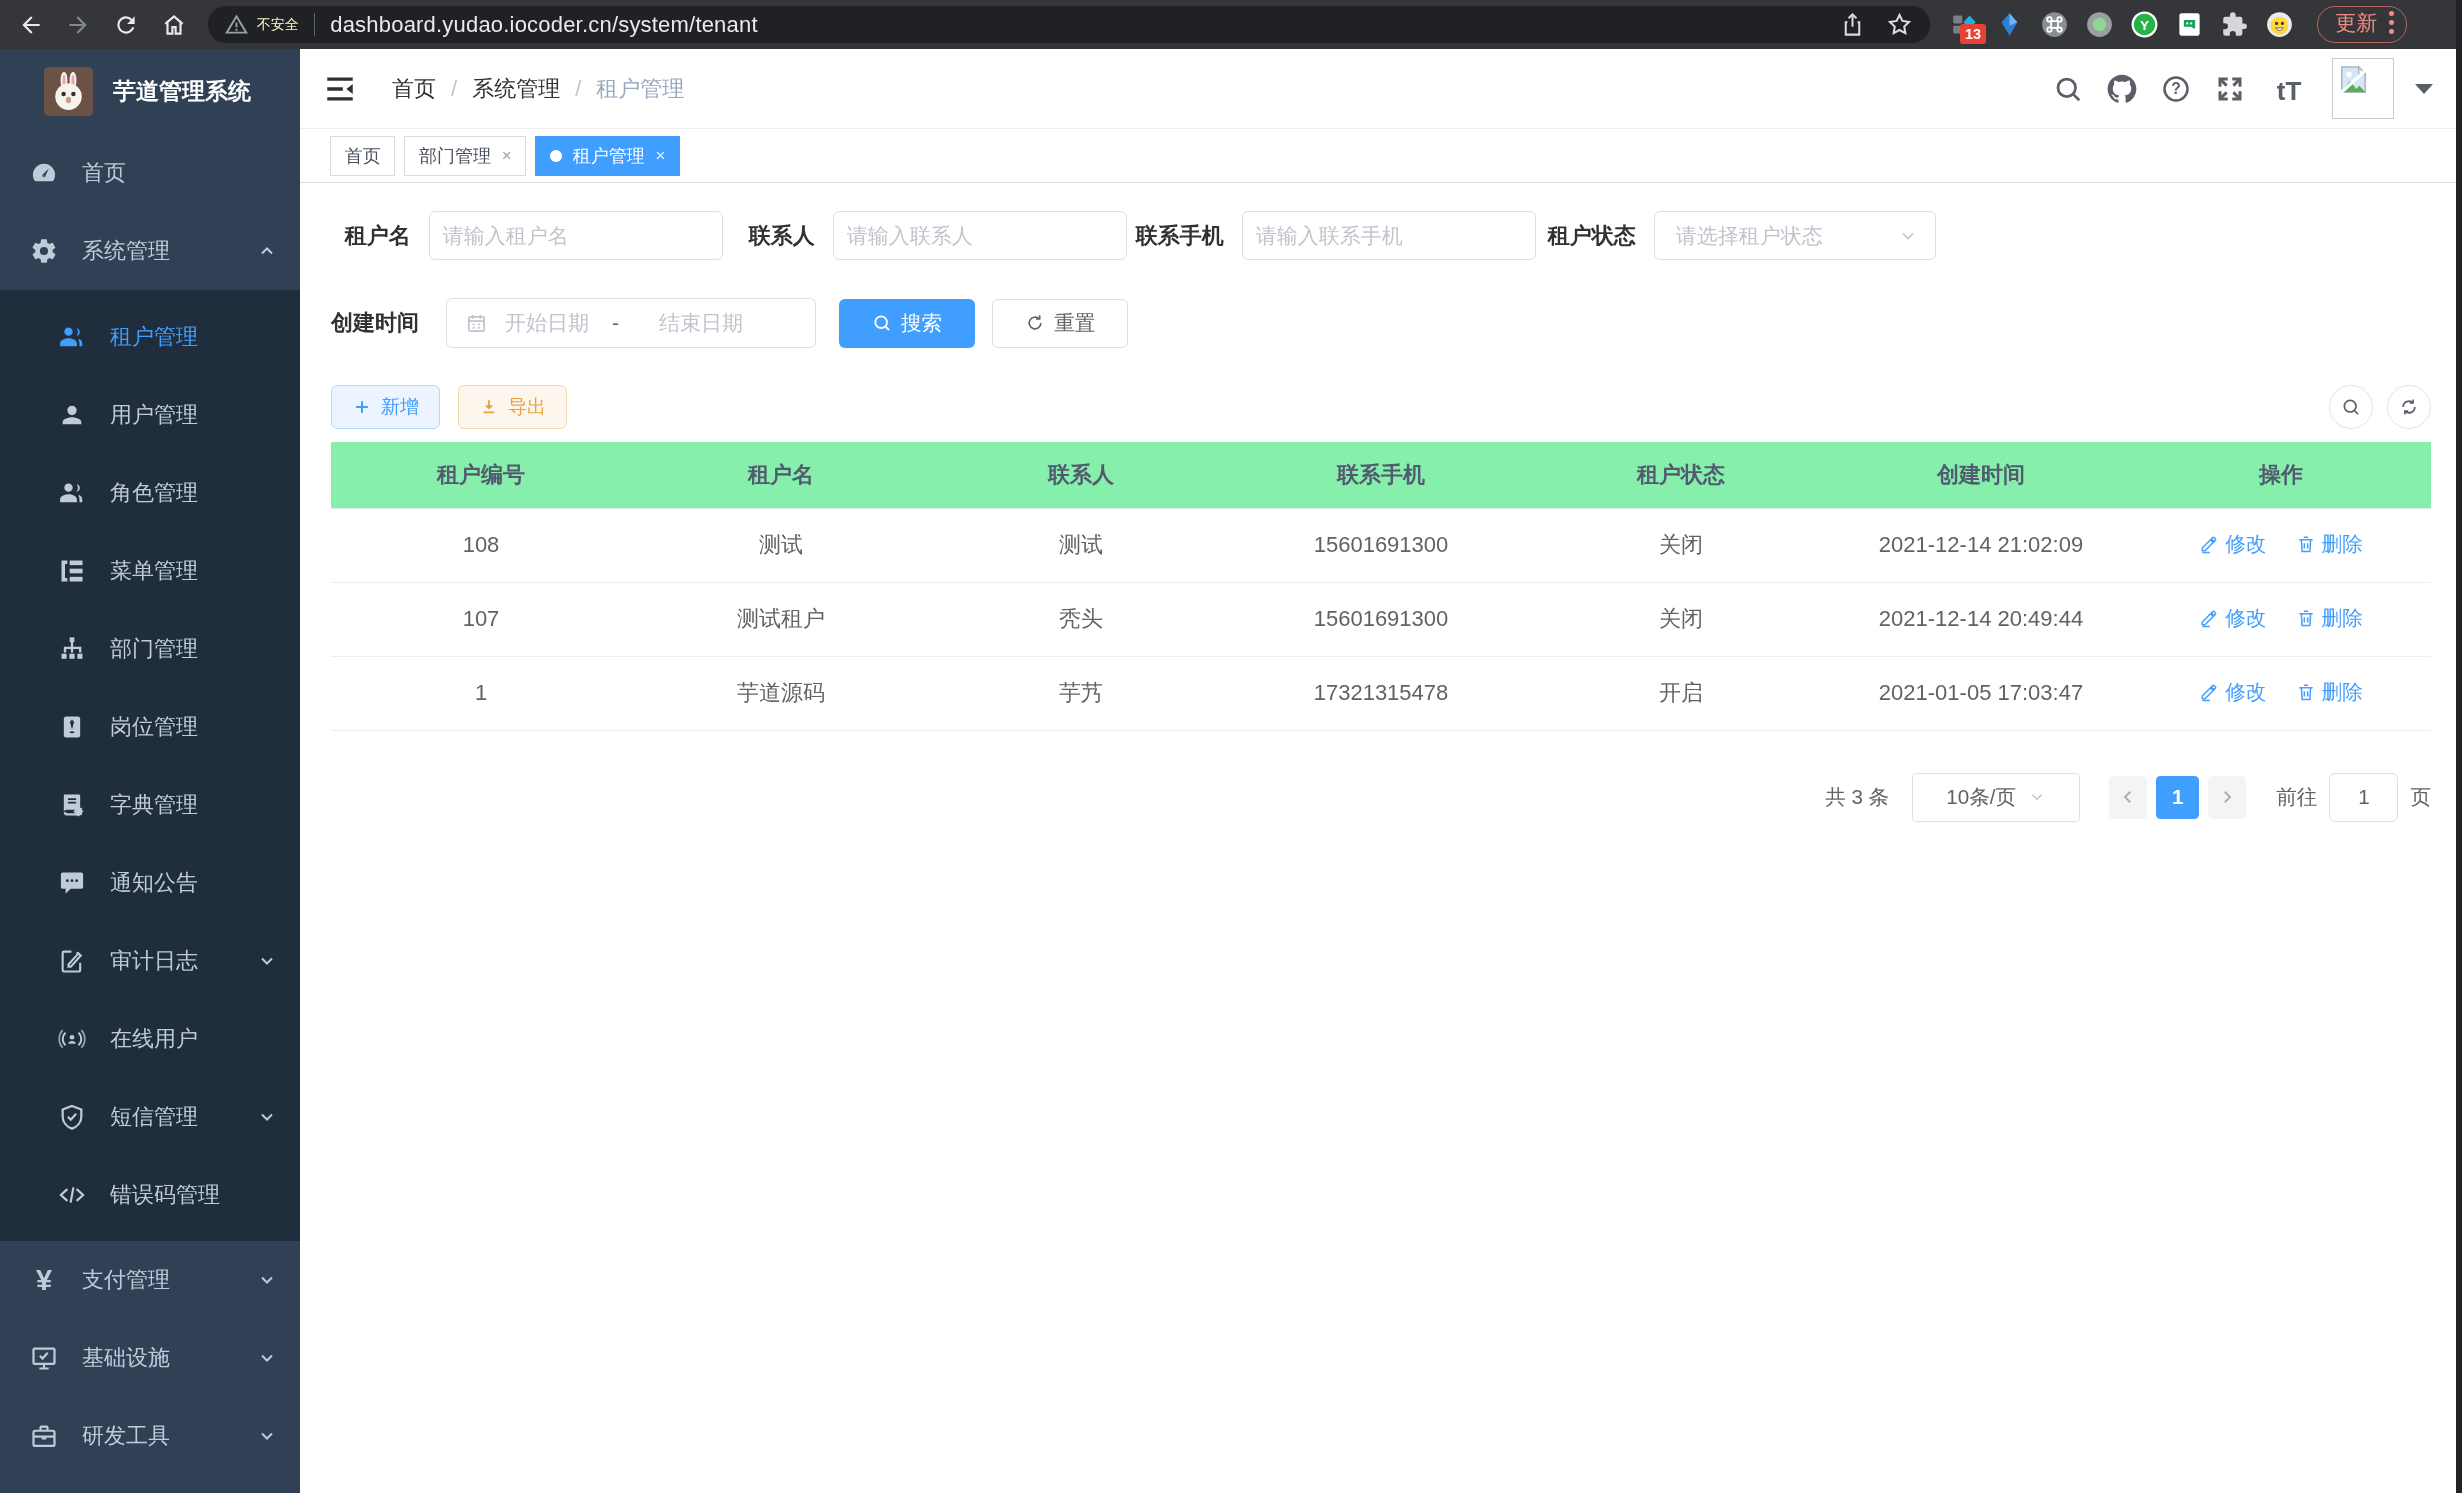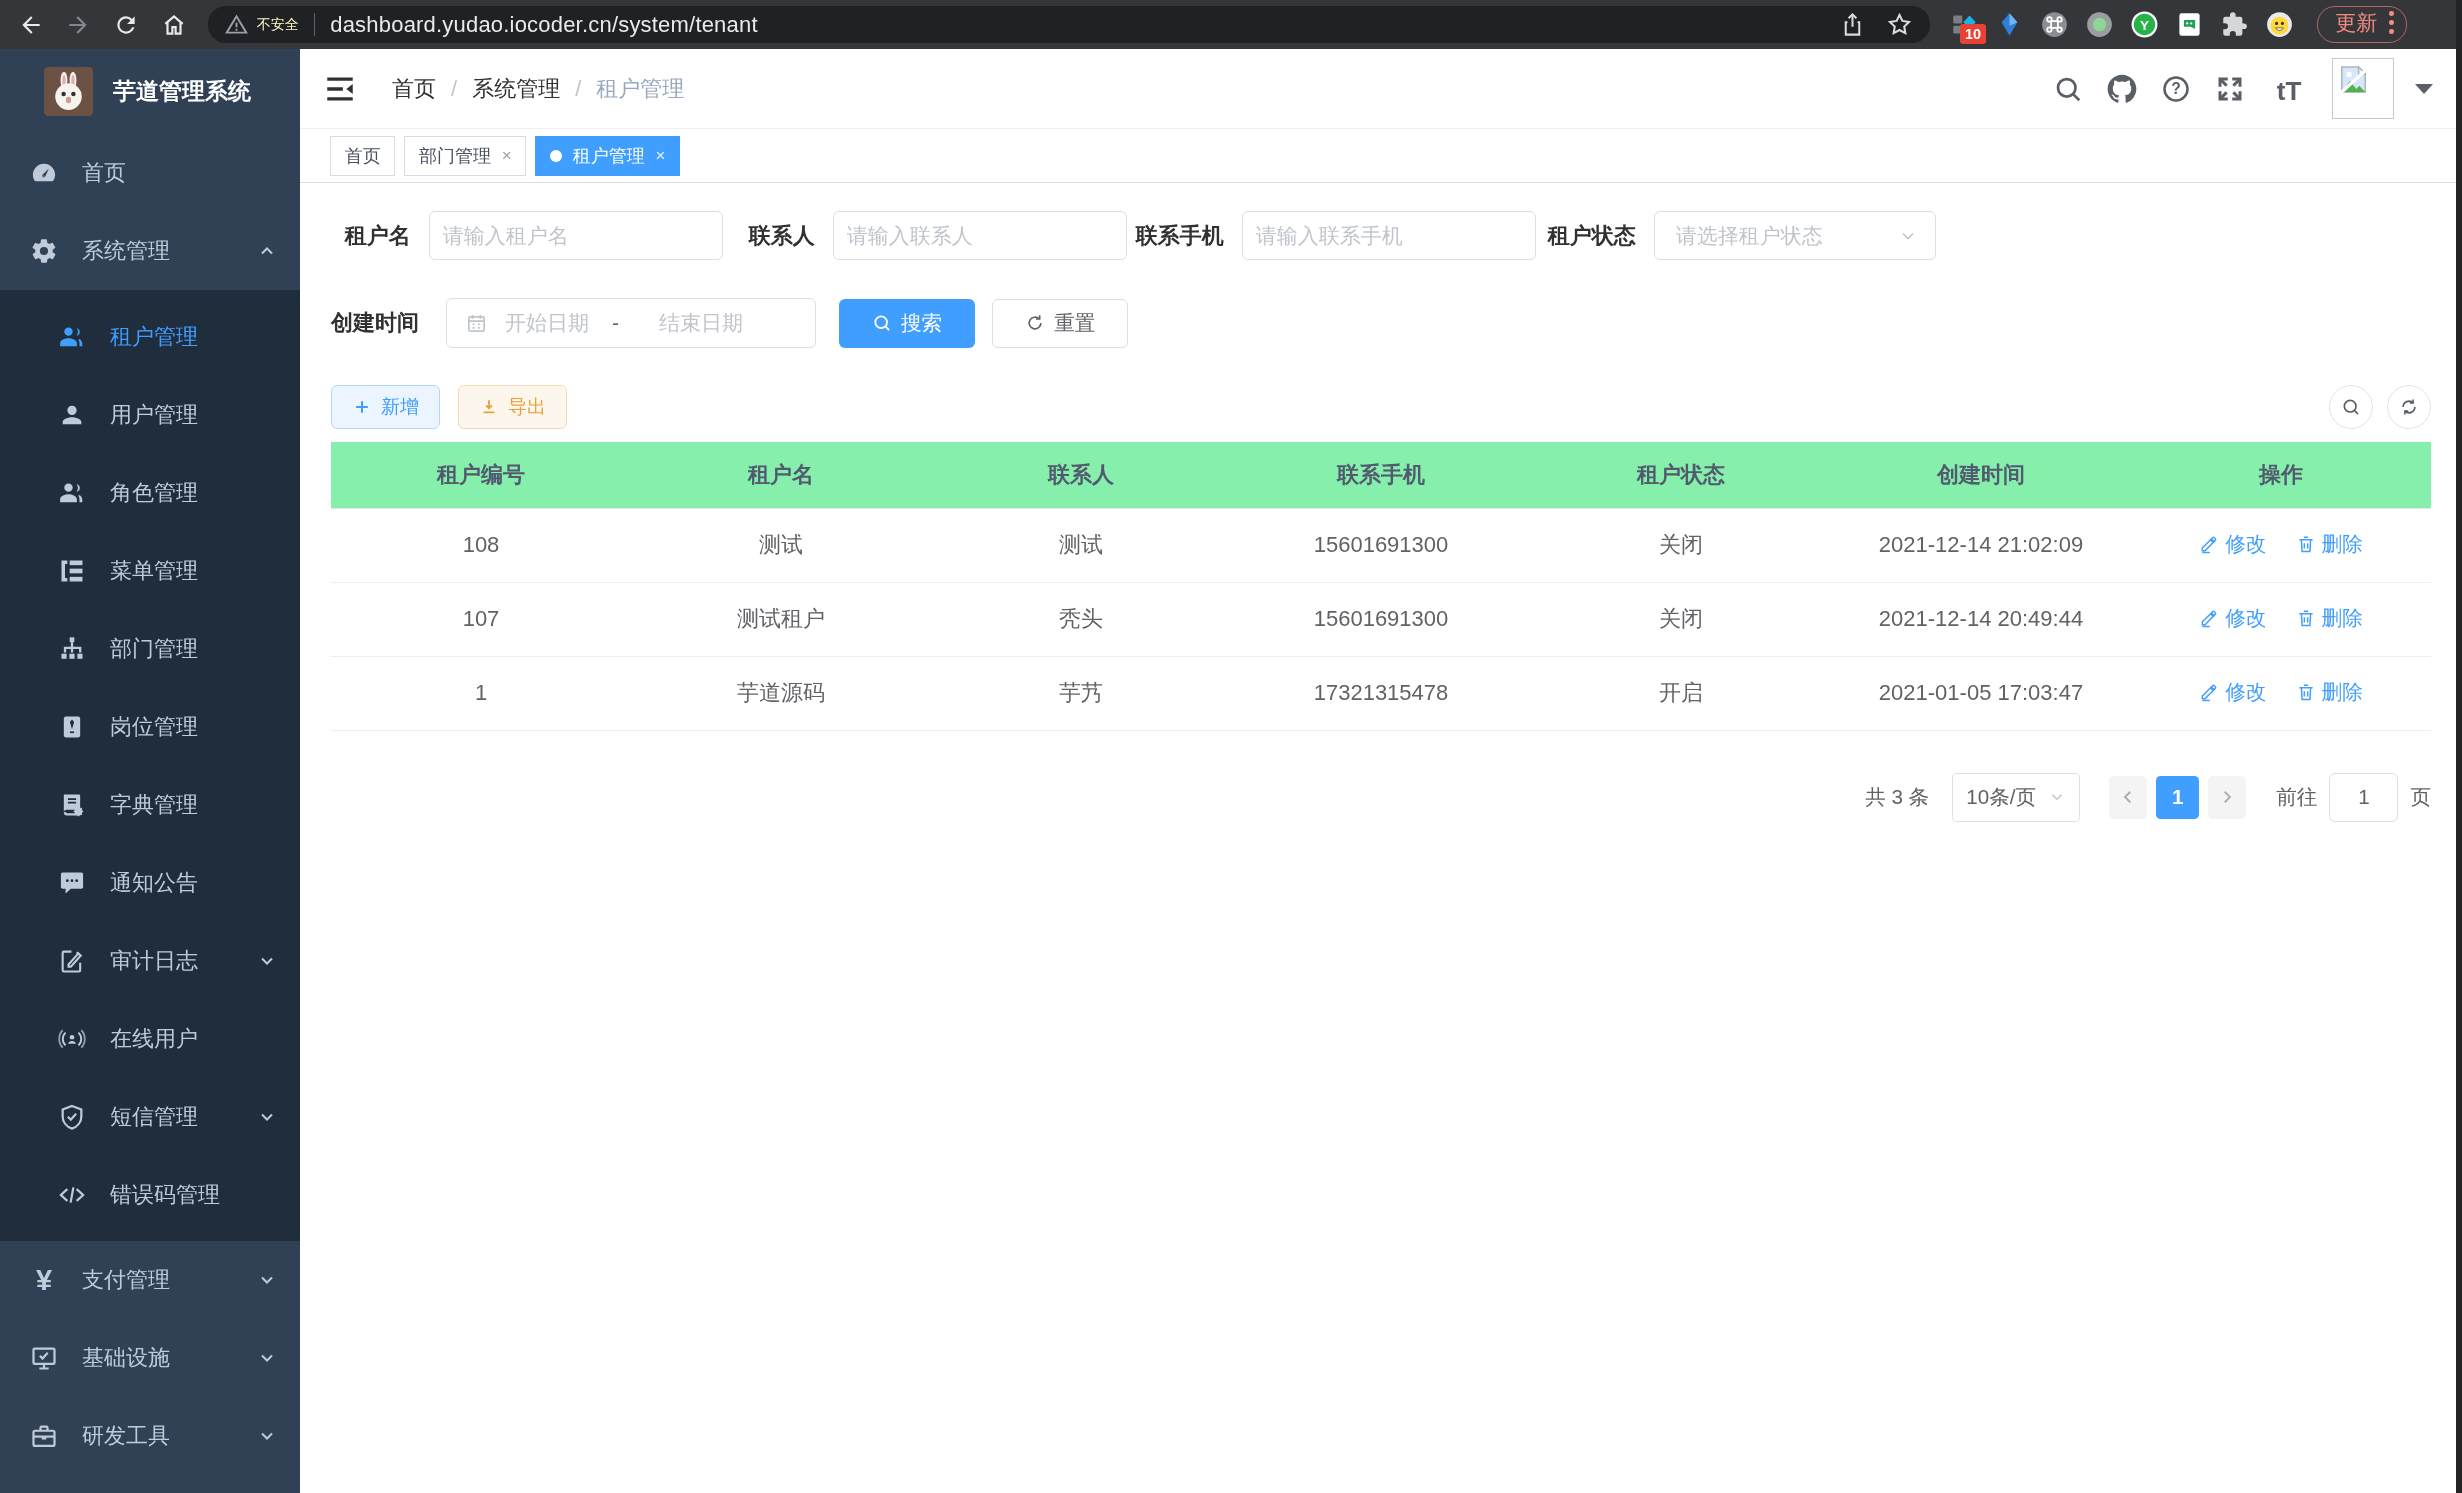--- a/index.html
+++ b/index.html
@@ -97,21 +97,21 @@
 
   table.grid { width:100%; border-collapse:collapse; table-layout:fixed; margin-top:13px; }
   .grid th { height:66px; background:#86efac; color:#515a6e; font-size:22px; font-weight:700; text-align:center; border-bottom:1.5px solid #e2e6ec; }
   .grid td { height:74px; text-align:center; font-size:22px; color:#606266; border-bottom:1.5px solid #ebeef5; white-space:nowrap; }
   .op-link { color:#409eff; font-size:20.6px; display:inline-flex; align-items:center; cursor:pointer; }
   .op-link svg { width:20px; height:20px; margin-right:6px; }
   .op-link + .op-link { margin-left:23px; }
 
   .pager { margin-top:42px; display:flex; align-items:center; justify-content:flex-end; font-size:20.6px; color:#606266; }
   .pg-total { margin-right:23px; font-weight:400; }
-  .pg-size { width:128px; height:49px; border:1.5px solid #dcdfe6; border-radius:4.6px; display:flex; align-items:center; justify-content:center; cursor:pointer; color:#606266; }
+  .pg-size { width:168px; height:49px; border:1.5px solid #dcdfe6; border-radius:4.6px; display:flex; align-items:center; justify-content:center; cursor:pointer; color:#606266; }
   .pg-size svg { width:18px; height:18px; color:#c0c4cc; margin-left:12px; }
   .pg-arrow { width:38px; height:43px; background:#f4f4f5; border-radius:4.6px; display:flex; align-items:center; justify-content:center; color:#a8abb2; cursor:pointer; margin-left:29px; }
   .pg-arrow svg { width:18px; height:18px; }
   .pg-num { width:43px; height:43px; background:#409eff; color:#fff; border-radius:4.6px; display:flex; align-items:center; justify-content:center; font-weight:700; margin:0 9px; cursor:pointer; }
   .pg-arrow.next { margin-left:0; }
   .pg-goto { margin-left:30px; }
   .pg-input { width:69px; height:49px; border:1.5px solid #dcdfe6; border-radius:6px; text-align:center; font-size:20.6px; color:#606266; margin:0 12px; outline:none; font-family:inherit; }
   .pg-unit { }
 
   .edge-strip { position:absolute; top:0; right:0; width:6px; height:100%; background:#222426; z-index:40; }
@@ -164,21 +164,21 @@
         </svg>
     </div>
 
     <div class="extrow">
       <span class="ext">
         <svg viewBox="0 0 24 24">
             <rect x="2" y="4" width="8" height="7" rx="1" fill="#7b7f85"></rect>
             <rect x="2" y="13" width="8" height="7" rx="1" fill="#7b7f85"></rect>
             <path d="M16.5 4L22 10l-5.5 6L11 10z" fill="#18b3e8"></path>
           </svg>
-        <span class="badge">10</span>
+        <span class="badge">13</span>
       </span>
       <span class="ext">
           <svg viewBox="0 0 24 24">
             <path d="M12 2l7 8-7 12-7-12z" fill="#2f7fd6"></path>
             <path d="M12 2l7 8-7 3z" fill="#6db5f2"></path>
           </svg>
         </span>
       <span class="ext">
           <svg viewBox="0 0 24 24">
             <circle cx="12" cy="12" r="11" fill="#8a8d92"></circle>

